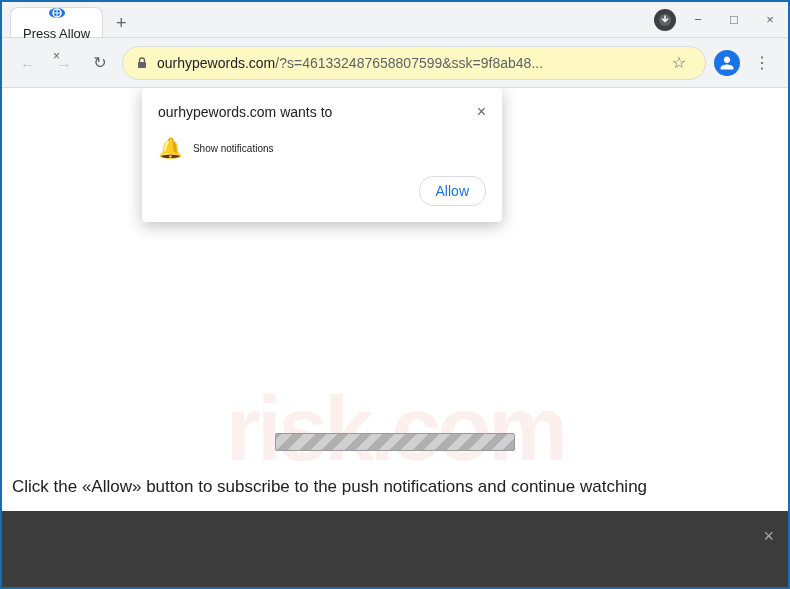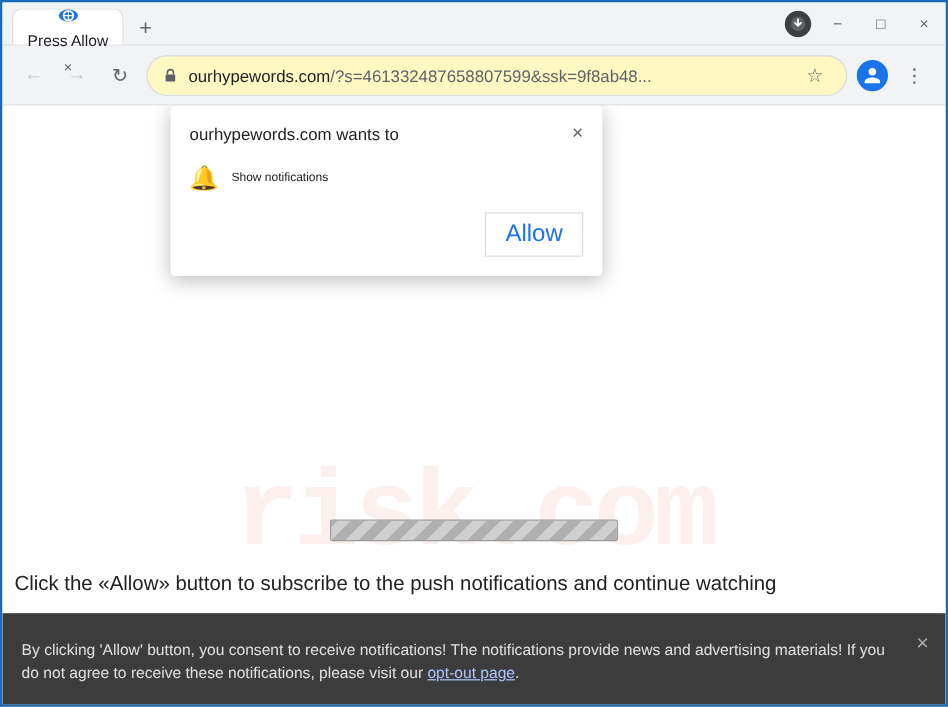--- a/index.html
+++ b/index.html
@@ -149,21 +149,20 @@
 
     
     .watermark {
       position: absolute;
       top: 0; left: 0; right: 0; bottom: 0;
       display: flex;
       flex-direction: column;
       align-items: center;
       justify-content: flex-start;
       pointer-events: none;
-      font-family: Liberation Mono, monospace;
     }
     .watermark-top {
       position: absolute;
       top: 20px;
       left: 50%;
       transform: translateX(-50%);
       display: flex;
       align-items: center;
       gap: 10px;
       opacity: 0.08;
@@ -239,22 +238,22 @@
       font-size: 10px;
       color: #202124;
     }
     .popup-buttons {
       display: flex;
       justify-content: flex-end;
       gap: 8px;
     }
     .popup-btn {
       padding: 6px 16px;
-      border-radius: 0;
-      font-size: 20px;
+      border-radius: 14px;
+      font-size: 14px;
       cursor: pointer;
       border: 1px solid #dadce0;
       background: #fff;
       color: #1a73e8;
       font-weight: 500;
     }
 
     
     .loading-bar-wrap {
       position: absolute;
@@ -408,17 +407,14 @@
 
   <div class="loading-bar-wrap">
     <div class="loading-bar"></div>
   </div>
 
   <div class="cta-text">Click the «Allow» button to subscribe to the push notifications and continue watching</div>
 
 </div>
 
 <div class="consent-bar">
-  <div class="consent-text">
-    <span>By clicking 'Allow' button, you consent to receive notifications! The notifications provide news and advertising materials! If you do not agree to receive these notifications, please visit our </span><span class="consent-link">opt-out page</span><span>.</span>
-  </div>
   <div class="consent-close">×</div>
 </div>
 
 </body></html>

